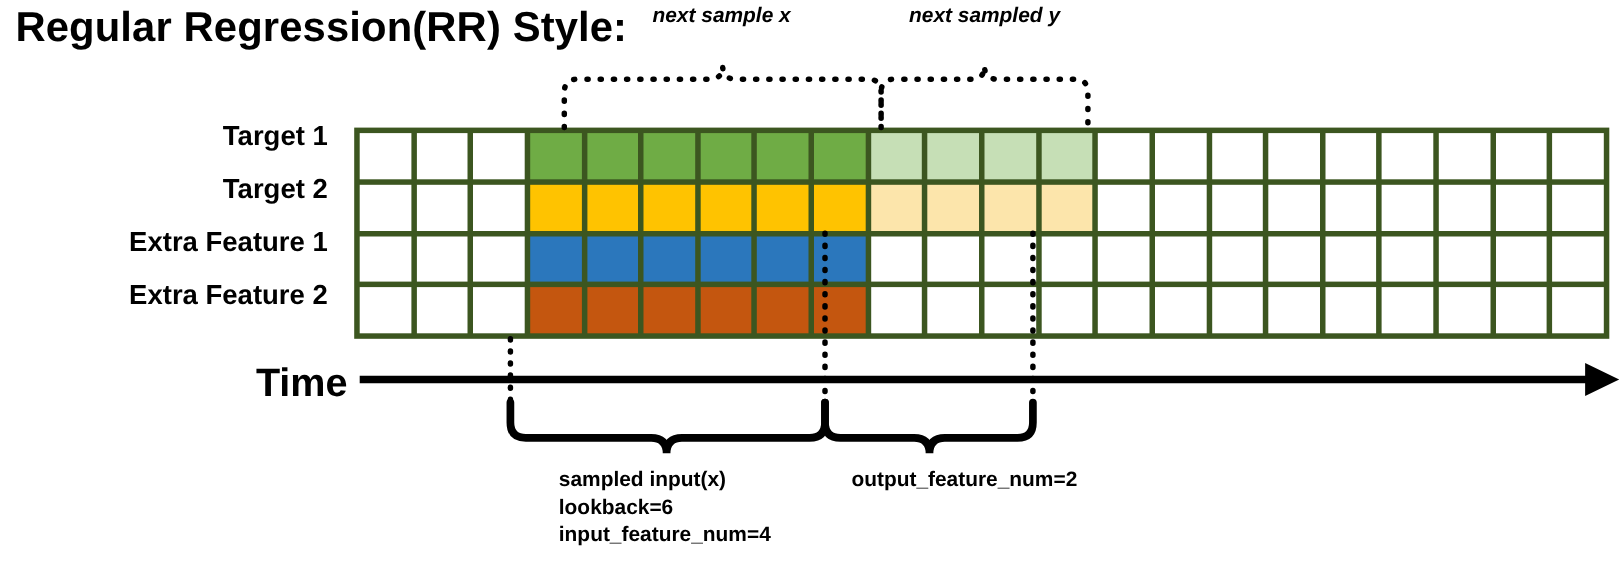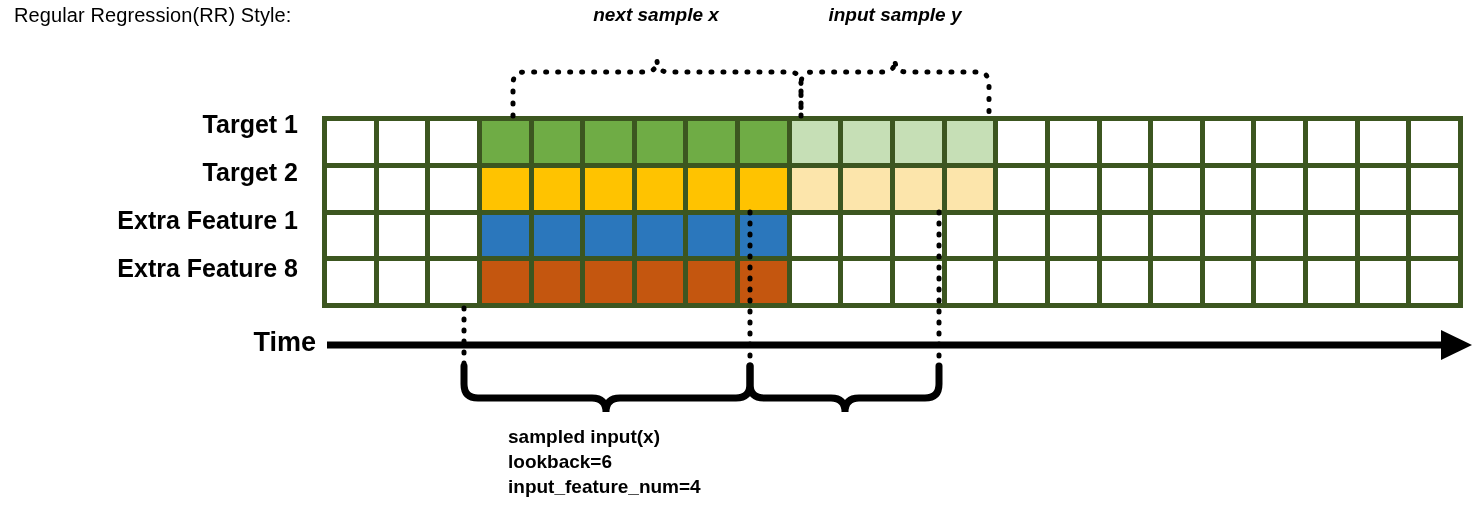--- a/index.html
+++ b/index.html
@@ -1,54 +1,54 @@
 <!DOCTYPE html>
 <html><head>
 <meta charset="utf-8">
 <style>
   html,body{margin:0;padding:0;background:#ffffff;}
   body{width:1476px;height:516px;position:relative;overflow:hidden;
        font-family:"Liberation Sans",sans-serif;color:#000;}
   .abs{position:absolute;}
 
-  #title{left:14px;top:4px;font-size:20px;font-weight:400;letter-spacing:.1px;white-space:nowrap;}
+  #title{left:14px;top:4px;font-size:38px;font-weight:700;letter-spacing:.1px;white-space:nowrap;}
 
   .brace-label{font-size:19px;font-style:italic;font-weight:600;white-space:nowrap;text-align:center;}
 
   #row-labels{left:0;top:100px;width:310px;}
   .row-label{height:48px;line-height:48px;text-align:right;padding-right:12px;
              font-size:25px;font-weight:700;white-space:nowrap;box-sizing:border-box;}
 
   #grid{left:322px;top:116px;width:1141px;height:192px;
         background:#3c5620;display:grid;
         grid-template-columns:repeat(22,1fr);grid-template-rows:repeat(4,1fr);
         gap:5px;padding:5px;box-sizing:border-box;}
   .cell{background:#ffffff;}
 
   #time-label{left:196px;top:327px;width:120px;text-align:right;
-              font-size:27px;font-weight:700;}
+              font-size:36px;font-weight:700;}
   #svg-layer{left:0;top:0;}
 
   .caption{font-size:19px;font-weight:600;line-height:25px;white-space:nowrap;}
   #cap-x{left:508px;top:424px;}
   #cap-y{left:774px;top:424px;}
 </style>
 </head>
 <body>
 
 <div class="abs" id="title">Regular Regression(RR) Style:</div>
 
 <div class="abs brace-label" id="lbl-x" style="left:566px;top:4px;width:180px;">next sample x</div>
-<div class="abs brace-label" id="lbl-y" style="left:800px;top:4px;width:190px;">input sample y</div>
+<div class="abs brace-label" id="lbl-y" style="left:800px;top:4px;width:190px;">next sampled y</div>
 
 <div class="abs" id="row-labels">
   <div class="row-label">Target 1</div>
   <div class="row-label">Target 2</div>
   <div class="row-label">Extra Feature 1</div>
-  <div class="row-label">Extra Feature 8</div>
+  <div class="row-label">Extra Feature 2</div>
 </div>
 
 <div class="abs" id="grid" style="background: rgb(60, 86, 32);">
     <div class="cell" style="background: rgb(255, 255, 255);"></div>
     <div class="cell" style="background: rgb(255, 255, 255);"></div>
     <div class="cell" style="background: rgb(255, 255, 255);"></div>
     <div class="cell" style="background: rgb(111, 172, 69);"></div>
     <div class="cell" style="background: rgb(111, 172, 69);"></div>
     <div class="cell" style="background: rgb(111, 172, 69);"></div>
     <div class="cell" style="background: rgb(111, 172, 69);"></div>
@@ -154,13 +154,14 @@
 
   <path d="M750,366 L750,384 Q750,398 764,398 L831,398 Q845,398 845,412 Q845,398 859,398 L925,398 Q939,398 939,384 L939,366" fill="none" stroke="#000" stroke-width="7" stroke-linecap="round"></path>
 </svg>
 
 <div class="abs caption" id="cap-x">
   <div>sampled input(x)</div>
   <div>lookback=6</div>
   <div>input_feature_num=4</div>
 </div>
 <div class="abs caption" id="cap-y">
+  <div>output_feature_num=2</div>
 </div>
 
 </body></html>

